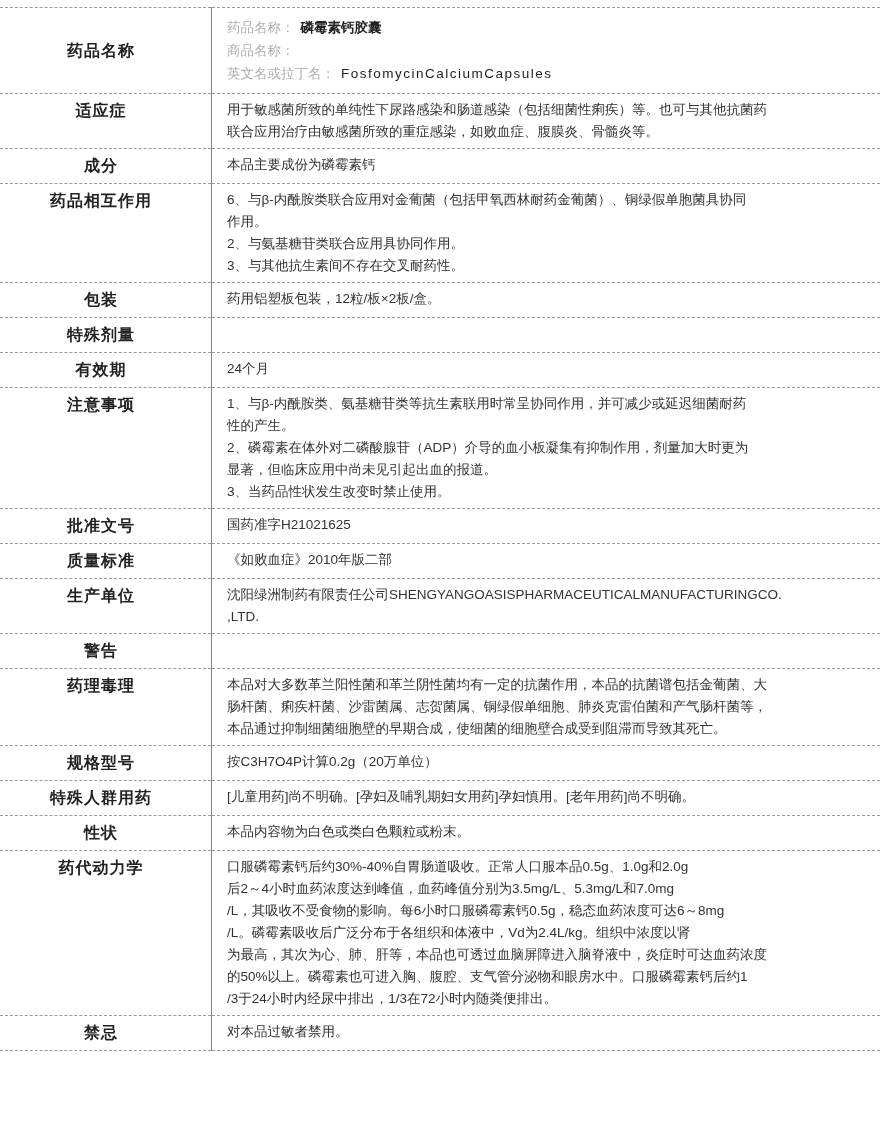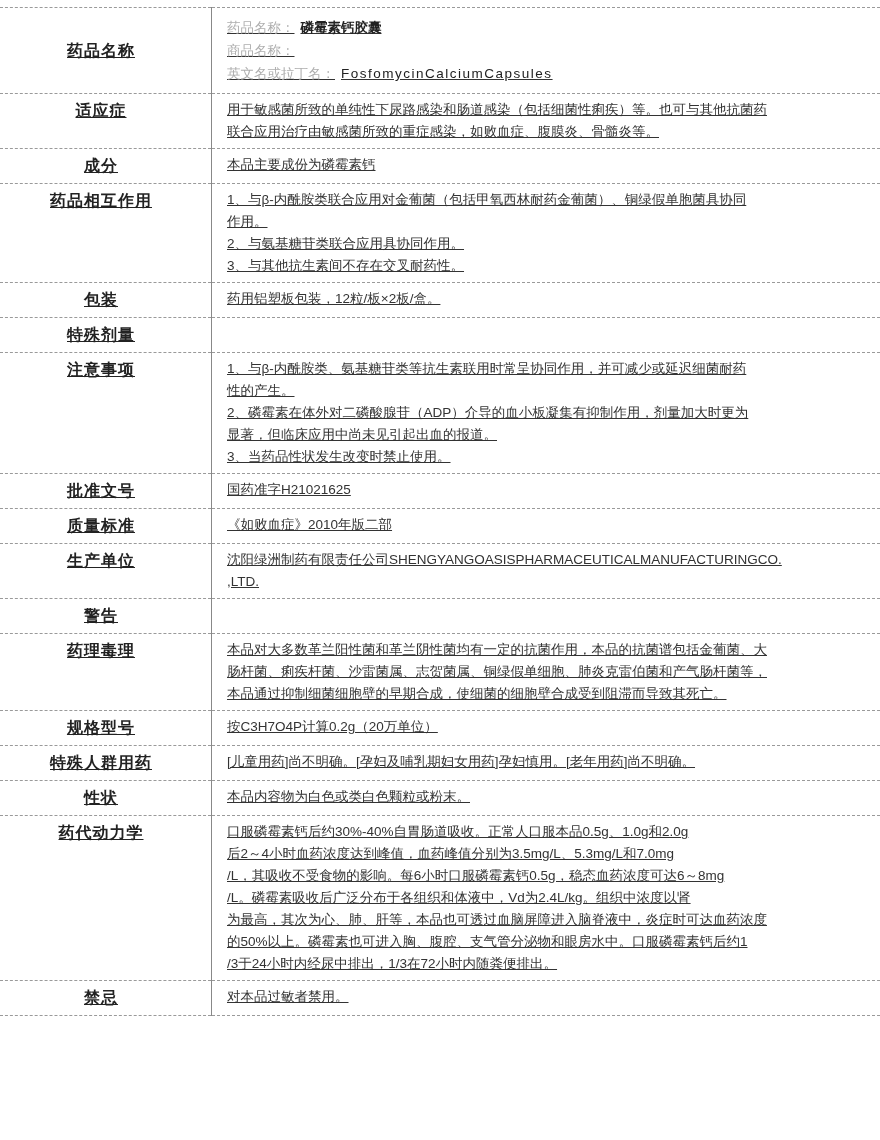--- a/index.html
+++ b/index.html
@@ -18,21 +18,20 @@
   }
   table.drug-table {
     width: 100%;
     border-collapse: collapse;
     table-layout: fixed;
     border-top: 1px dashed #9a9a9a;
   }
   table.drug-table td {
     border-bottom: 1px dashed #9a9a9a;
     vertical-align: top;
-    text-decoration: underline;
   }
   td.label-cell {
     width: 202px;
     border-right: 1px solid #888888;
     text-align: center;
     padding: 6px 9px 6px 0;
     font-size: 16px;
     font-weight: bold;
     color: #222222;
     line-height: 22px;
@@ -86,32 +85,36 @@
           <td class="label-cell">适应症</td>
           <td class="value-cell">用于敏感菌所致的单纯性下尿路感染和肠道感染（包括细菌性痢疾）等。也可与其他抗菌药
 联合应用治疗由敏感菌所致的重症感染，如败血症、腹膜炎、骨髓炎等。</td>
         </tr>
         <tr>
           <td class="label-cell">成分</td>
           <td class="value-cell">本品主要成份为磷霉素钙</td>
         </tr>
         <tr>
           <td class="label-cell">药品相互作用</td>
-          <td class="value-cell">1、与β-内酰胺类联合应用对金葡菌（包括甲氧西林耐药金葡菌）、铜绿假单胞菌具协同
+          <td class="value-cell">6、与β-内酰胺类联合应用对金葡菌（包括甲氧西林耐药金葡菌）、铜绿假单胞菌具协同
 作用。
 2、与氨基糖苷类联合应用具协同作用。
 3、与其他抗生素间不存在交叉耐药性。</td>
         </tr>
         <tr>
           <td class="label-cell">包装</td>
           <td class="value-cell">药用铝塑板包装，12粒/板×2板/盒。</td>
         </tr>
         <tr>
           <td class="label-cell">特殊剂量</td>
           <td class="value-cell"></td>
+        </tr>
+        <tr>
+          <td class="label-cell">有效期</td>
+          <td class="value-cell">24个月</td>
         </tr>
         <tr>
           <td class="label-cell">注意事项</td>
           <td class="value-cell">1、与β-内酰胺类、氨基糖苷类等抗生素联用时常呈协同作用，并可减少或延迟细菌耐药
 性的产生。
 2、磷霉素在体外对二磷酸腺苷（ADP）介导的血小板凝集有抑制作用，剂量加大时更为
 显著，但临床应用中尚未见引起出血的报道。
 3、当药品性状发生改变时禁止使用。</td>
         </tr>
         <tr>

